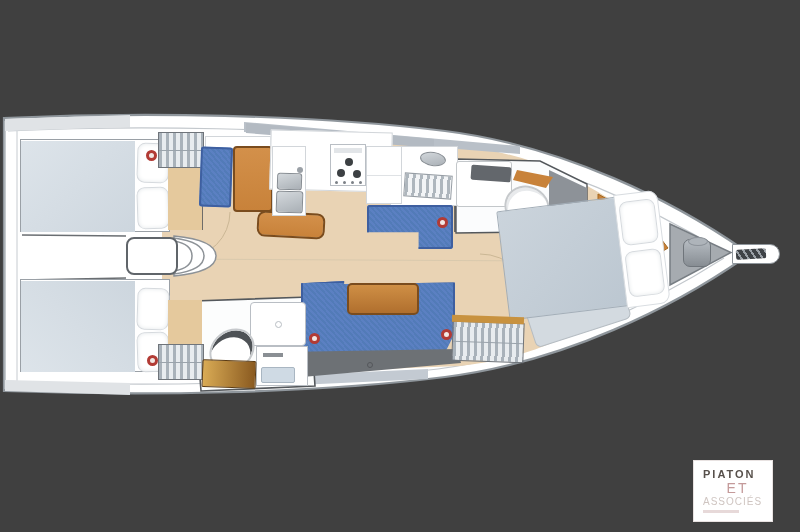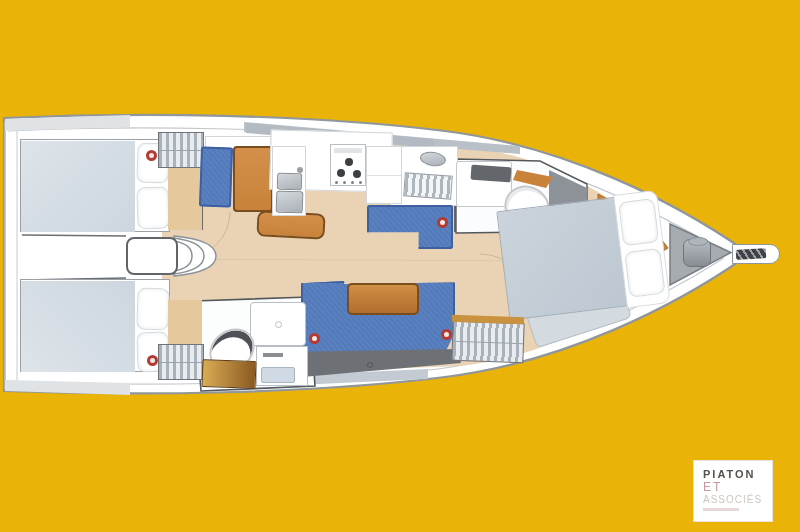--- a/index.html
+++ b/index.html
@@ -3,42 +3,42 @@
 <meta charset="utf-8">
 <style>
   :root{
     --hull-outline:#8f969c; --deck-line:#c3c8cd; --wood-floor:#e9d3b4; --wood-dark:#c8823a;
     --wood-edge:#7a4c1e; --denim-blue:#5b80c2; --denim-shadow:#3e5fa0; --duvet:#cdd6de;
     --bed-gray:#d6dee5; --wall-dark:#4e5256; --panel-gray:#8d9298; --locker-gray:#a9b2ba;
     --steel:#b9bfc5; --trim-dark:#6d7175; --accent-red:#b23b35; --deck-insert:#b3bac2;
     --logo-dark:#57504b; --logo-red:#c49a9a; --logo-light:#cfc5c1;
   }
   html,body{margin:0;padding:0;background:#fff;}
-  #stage{position:relative;width:800px;height:532px;background:#eab308;overflow:hidden;
+  #stage{position:relative;width:800px;height:532px;background:#404040;overflow:hidden;
          font-family:"Liberation Sans",sans-serif;}
   .abs{position:absolute;box-sizing:border-box;}
   svg{position:absolute;left:0;top:0;}
   
   .denim{background:repeating-linear-gradient(48deg,var(--denim-blue) 0 2px,#527bb8 2px 4px);
          box-shadow:inset 0 0 0 2px var(--denim-shadow);border-radius:3px;}
   .woodpiece{background:linear-gradient(180deg,#d3904a,var(--wood-dark));
              border:2px solid var(--wood-edge);border-radius:5px;}
   .white-box{background:#fff;border:1px solid #d2d6da;}
   .sinkmetal{background:linear-gradient(160deg,#d4d9dd,#a9afb5);border:1px solid #868c92;border-radius:3px;}
   .stripes{background:repeating-linear-gradient(90deg,var(--locker-gray) 0 3px,#e8ecef 3px 7px);
            border:1px solid #6f747a;}
   .ring{width:11px;height:11px;border:3px solid var(--accent-red);background:#f2e8e4;border-radius:50%;}
   .pillow{background:#fff;border:1px solid #d6dade;border-radius:8px;box-shadow:inset 0 0 4px #e4e8ea;}
   .toilet{background:#fff;border:2px solid #c6c9cc;border-radius:50%;box-shadow:inset 3px 2px 0 #e8eaec;}
   .trayline{position:absolute;left:0;right:0;height:1px;background:#9aa3ab;}
   
   #logo{left:693px;top:460px;width:80px;height:62px;border:1px solid #e8e2e1;background:#fff;
         padding:7px 0 0 9px;color:var(--logo-dark);}
   #logo .l1{font-size:11px;font-weight:bold;letter-spacing:2px;color:var(--logo-dark);}
-  #logo .l2{font-size:12px;letter-spacing:2px;color:var(--logo-red);}
+  #logo .l2{font-size:14px;letter-spacing:2px;color:var(--logo-red);text-align:center;}
   #logo .l3{font-size:10px;letter-spacing:1px;color:var(--logo-light);}
   #logo .tag{width:36px;height:3px;background:#ddc9c9;margin-top:3px;opacity:.7;}
 </style>
 </head>
 <body>
 
 <div id="stage">
 
   <svg width="800" height="532" viewBox="0 0 800 532">
 

